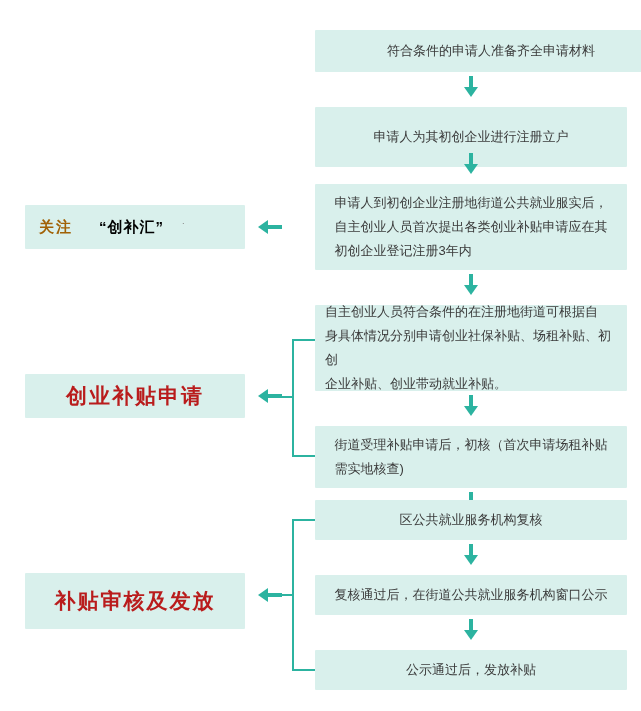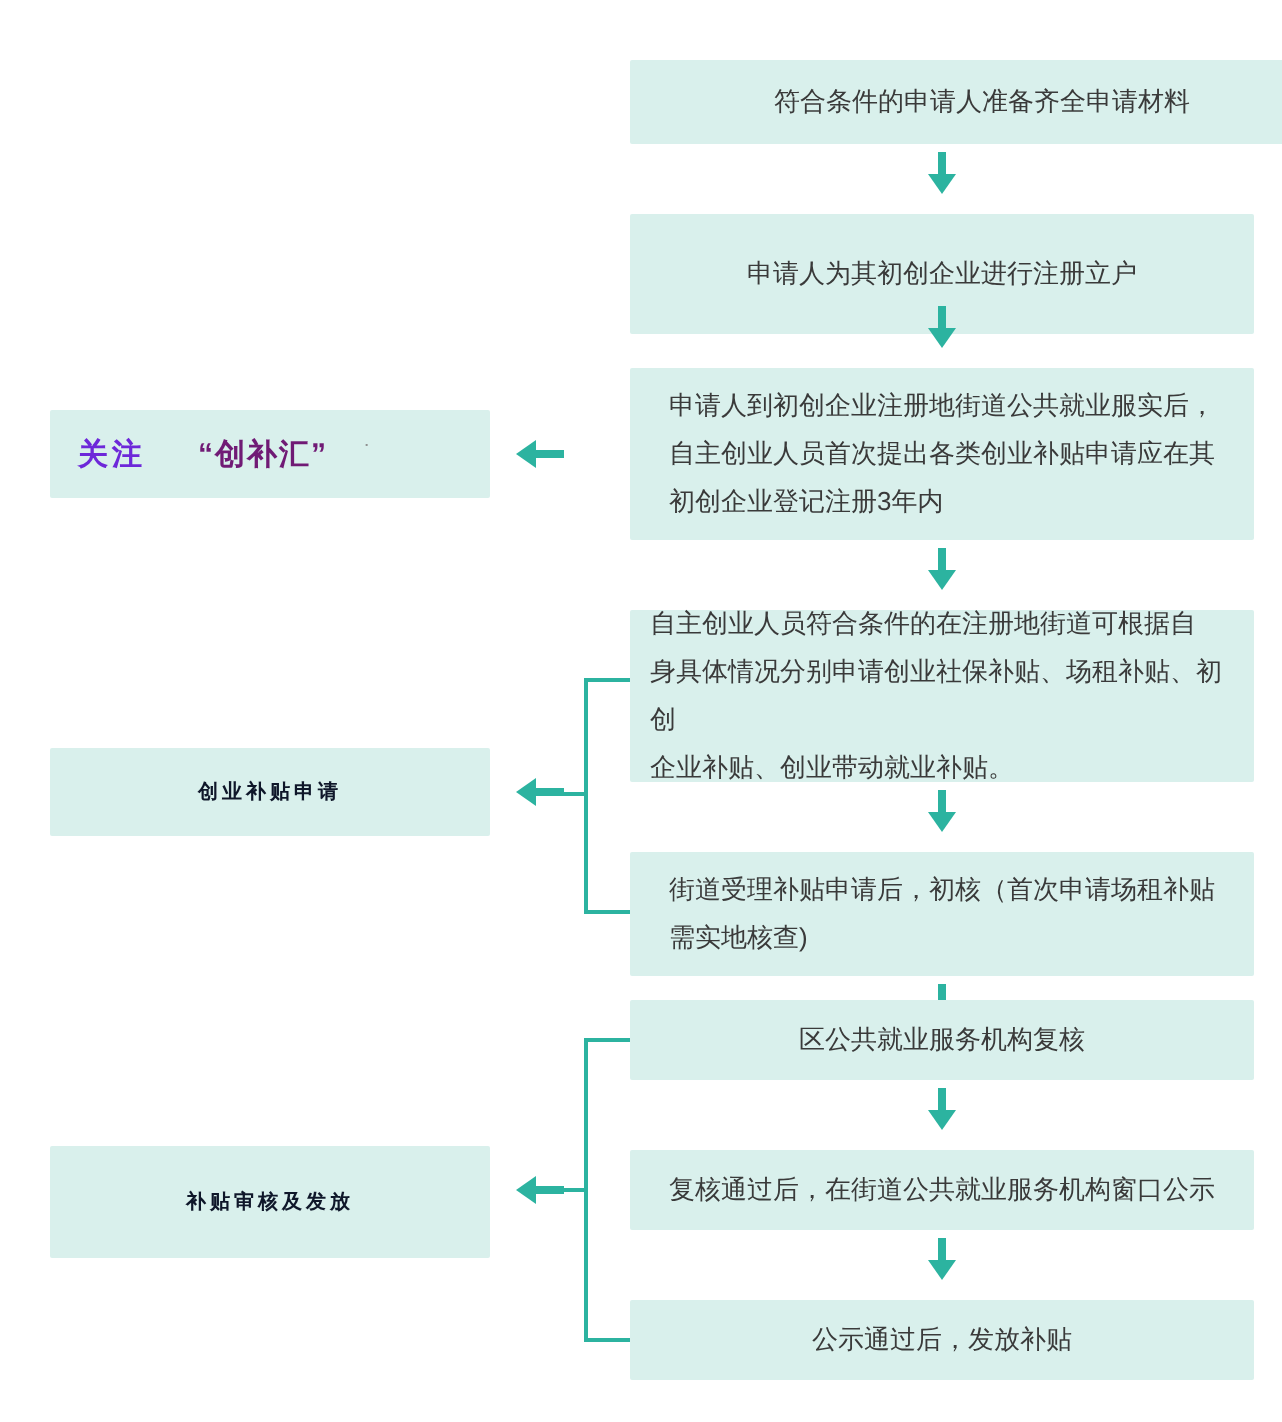--- a/index.html
+++ b/index.html
@@ -48,41 +48,41 @@
   .label-box {
     position: absolute;
     background: #d9f0ec;
     display: flex;
     align-items: center;
     justify-content: center;
     box-sizing: border-box;
     border-radius: 1px;
   }
   .label-box .lbl {
-    font-size: 10px;
+    font-size: 21px;
     font-weight: bold;
     letter-spacing: 2px;
-    color: #0f172a;
+    color: #b91c1c;
     white-space: pre;
   }
   .label-attention {
     display: flex;
     align-items: center;
     justify-content: flex-start;
     padding-left: 14px;
     gap: 0px;
   }
   .label-attention .seg1 {
-    color: #6d28d9;
+    color: #a16207;
     font-size: 15px;
     font-weight: bold;
     letter-spacing: 2px;
   }
   .label-attention .seg2 {
-    color: #701a75;
+    color: #000000;
     font-size: 15px;
     font-weight: bold;
     letter-spacing: 1px;
     margin-left: 26px;
   }
   .label-attention .seg3 {
     color: #8a8a8a;
     font-size: 11px;
     margin-left: 18px;
   }

